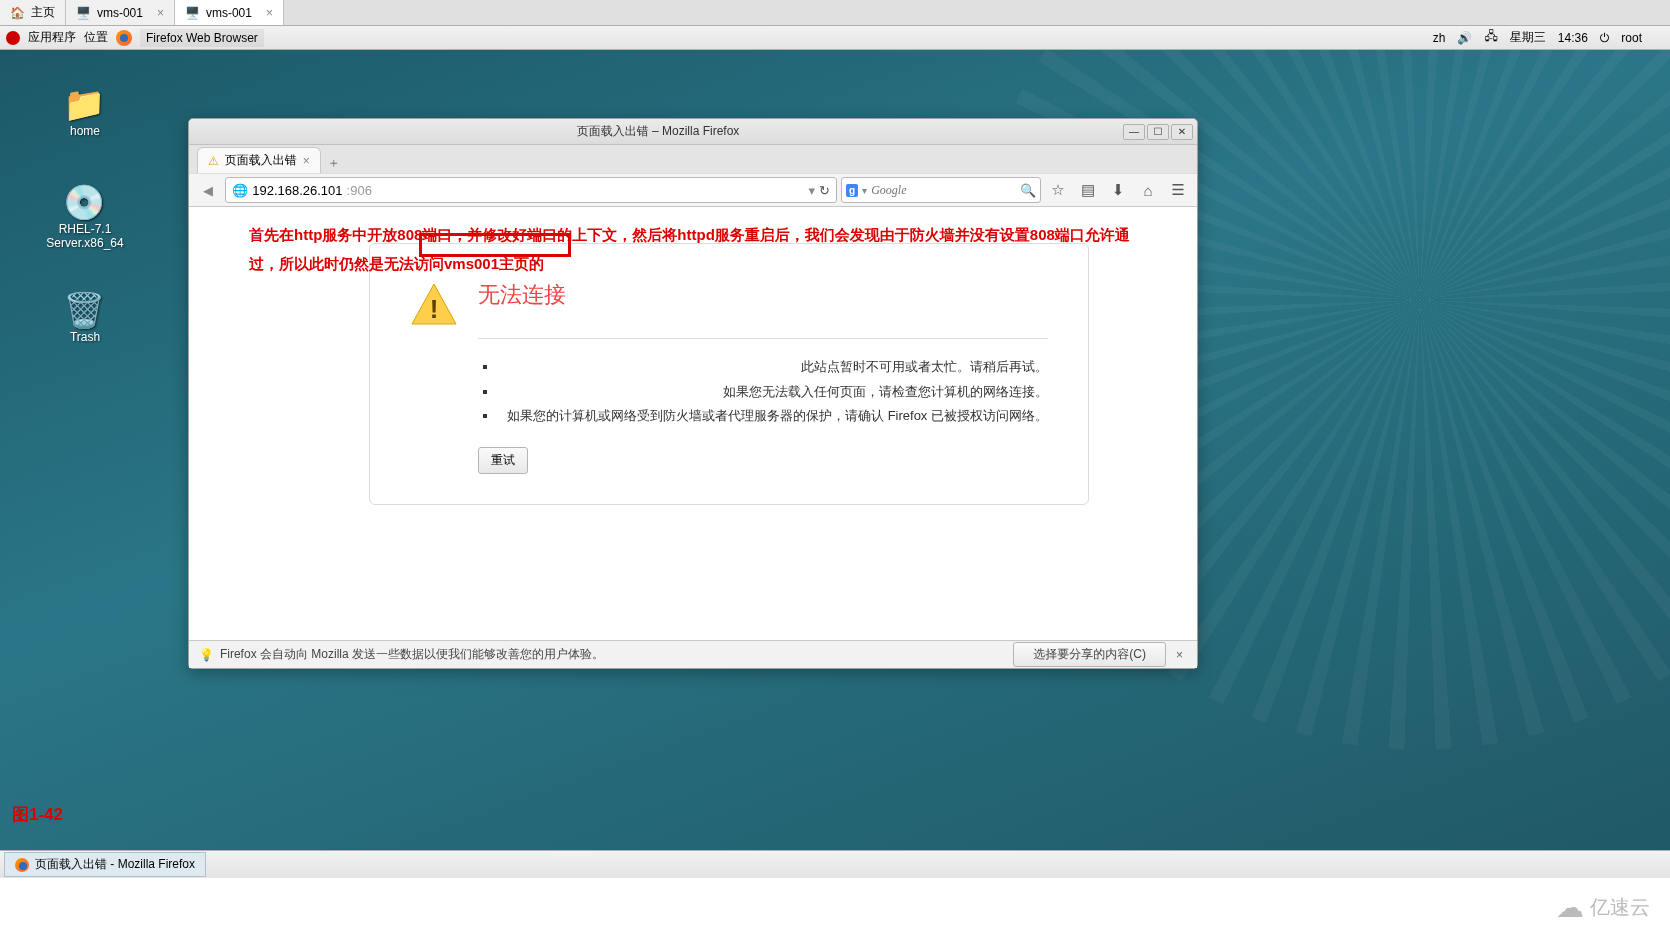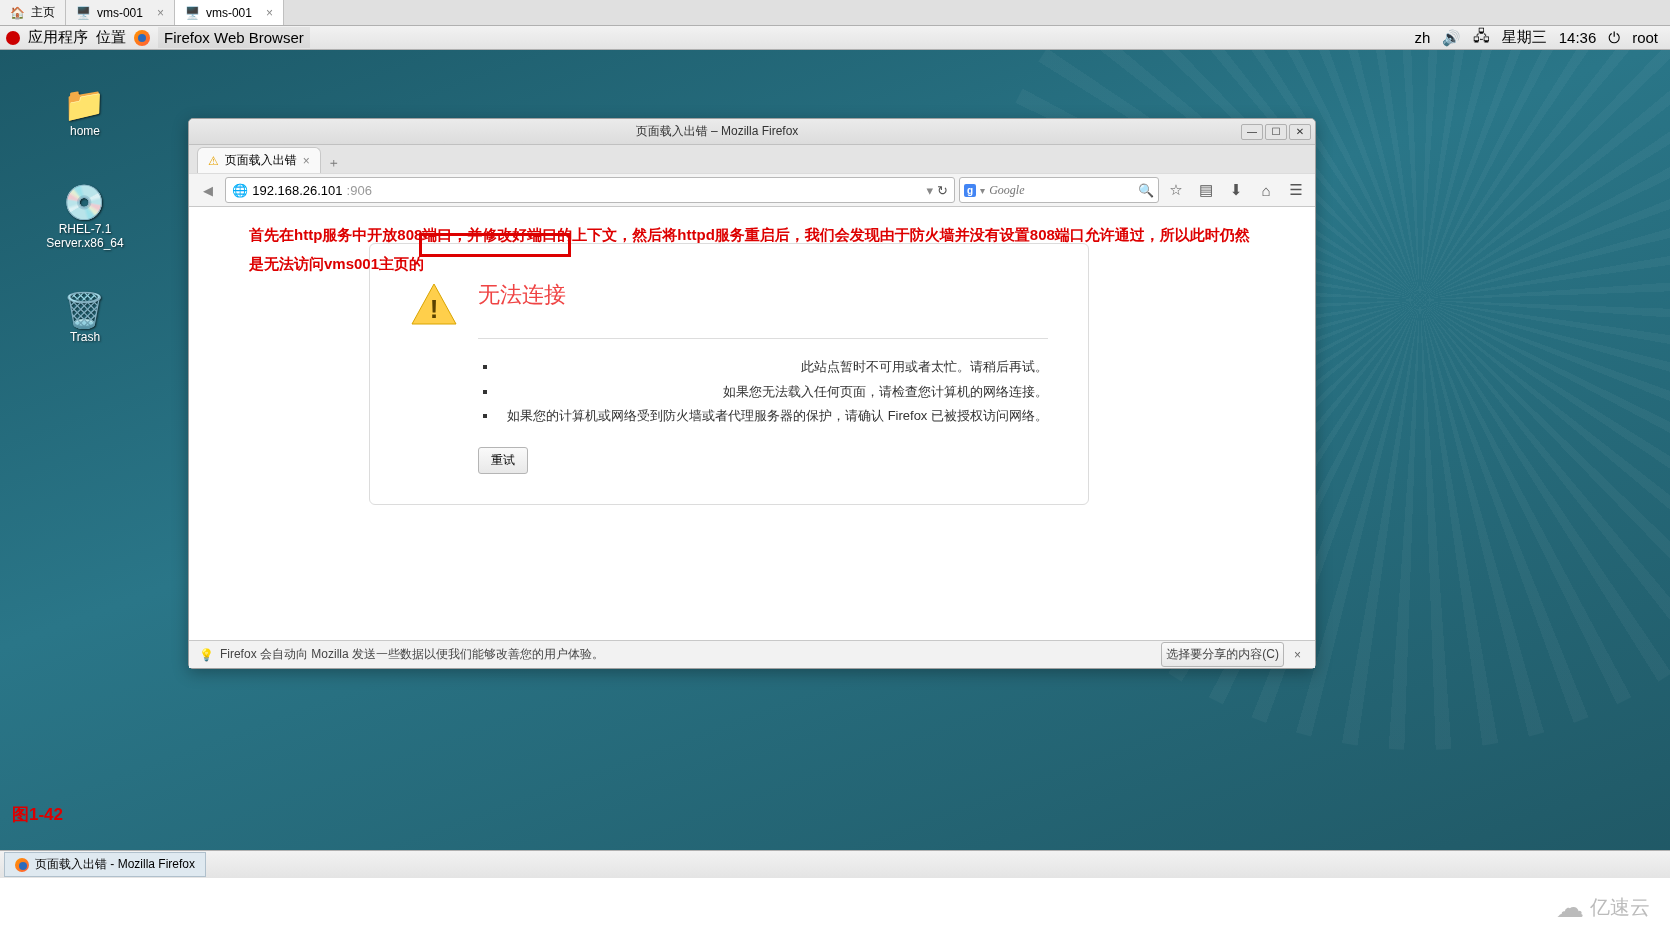--- a/index.html
+++ b/index.html
@@ -34,26 +34,26 @@
 .host-tab.active { background: #fff; }
 .host-tab .tab-close { color: #888; margin-left: 8px; cursor: pointer; }
 
 
 .gnome-panel {
   height: 24px;
   background: linear-gradient(#f2f2f2, #e4e4e4);
   display: flex;
   align-items: center;
   border-bottom: 1px solid #b0b0b0;
-  font-size: 15px;
+  font-size: 12px;
   position: relative;
   z-index: 10;
 }
 .gnome-panel .left { display: flex; align-items: center; gap: 8px; padding-left: 6px; }
-.gnome-panel .right { margin-left: auto; display: flex; align-items: center; gap: 12px; padding-right: 12px; }
+.gnome-panel .right { margin-left: auto; display: flex; align-items: center; gap: 12px; padding-right: 28px; }
 .panel-item { display: flex; align-items: center; gap: 4px;}
 .rh-logo { width:14px; height:14px; background:#c00; border-radius:50%; }
 .ff-logo { width:16px; height:16px; background:linear-gradient(135deg,#ff9500,#ff5e3a); border-radius:50%; position:relative; }
 .ff-logo::after{ content:""; position:absolute; width:8px;height:8px;border-radius:50%; background:#2d6bbc; top:4px; left:4px;}
 .panel-active-app { background: rgba(0,0,0,0.05); padding: 2px 6px; }
 
 
 .desktop {
   position: absolute;
   top: 50px; left: 0; right: 0; bottom: 0;
@@ -74,21 +74,21 @@
   text-shadow: 1px 1px 2px rgba(0,0,0,0.6);
   cursor: pointer;
 }
 .desktop-icon .glyph { font-size: 34px; line-height: 40px; }
 .label-figure{ position:absolute; left:12px; bottom:110px; color:#d00; font-weight:bold; font-size:17px;}
 
 
 .firefox-window {
   position: absolute;
   top: 68px; left: 188px;
-  width: 1128px; height: 551px;
+  width: 1010px; height: 551px;
   background: #f0f0f0;
   border: 1px solid #a0a0a0;
   border-radius: 5px;
   box-shadow: 0 4px 16px rgba(0,0,0,0.3);
   display: flex; flex-direction: column;
 }
 .ff-titlebar {
   height: 26px;
   background: linear-gradient(#ebebeb, #dcdcdc);
   border-bottom: 1px solid #c0c0c0;
@@ -174,21 +174,21 @@
 .err-body hr{ border:none; border-top:1px solid #ddd; margin:10px 0 16px 0;}
 .err-body ul{ list-style:square; padding-left:20px; color:#333; font-size:13px; line-height:1.9;text-align:right;}
 .retry-btn { margin-top:18px; padding:4px 12px; background:linear-gradient(#fafafa,#e8e8e8); border:1px solid #b5b5b5; border-radius:3px; font-size:12px; cursor:pointer;}
 
 .ff-statusbar {
   height:28px; border-top:1px solid #c8c8c8; background:#f2f2f2;
   display:flex; align-items:center; padding:0 10px; font-size:12px; color:#444;
 }
 .ff-statusbar .st-left{ display:flex; align-items:center; gap:6px; }
 .ff-statusbar .st-right{ margin-left:auto; display:flex; align-items:center; gap:6px;}
-.share-btn{ padding:3px 4px; background:linear-gradient(#fafafa,#e8e8e8); border:1px solid #b5b5b5; border-radius:3px; cursor:pointer; }
+.share-btn{ padding:3px 19px; background:linear-gradient(#fafafa,#e8e8e8); border:1px solid #b5b5b5; border-radius:3px; cursor:pointer; }
 .close-x{ color:#666; cursor:pointer; padding:0 4px;}
 
 
 .gnome-taskbar {
   position:absolute; left:0; right:0; bottom:58px;
   height:28px; background:linear-gradient(#f2f2f2,#e4e4e4);
   border-top:1px solid #b0b0b0;
   display:flex; align-items:center; padding-left:4px;
 }
 .task-item{ background:#dfe9f0; border:1px solid #b0c0cc; padding:3px 10px; display:flex;align-items:center; gap:6px; font-size:12px; cursor:pointer;}

